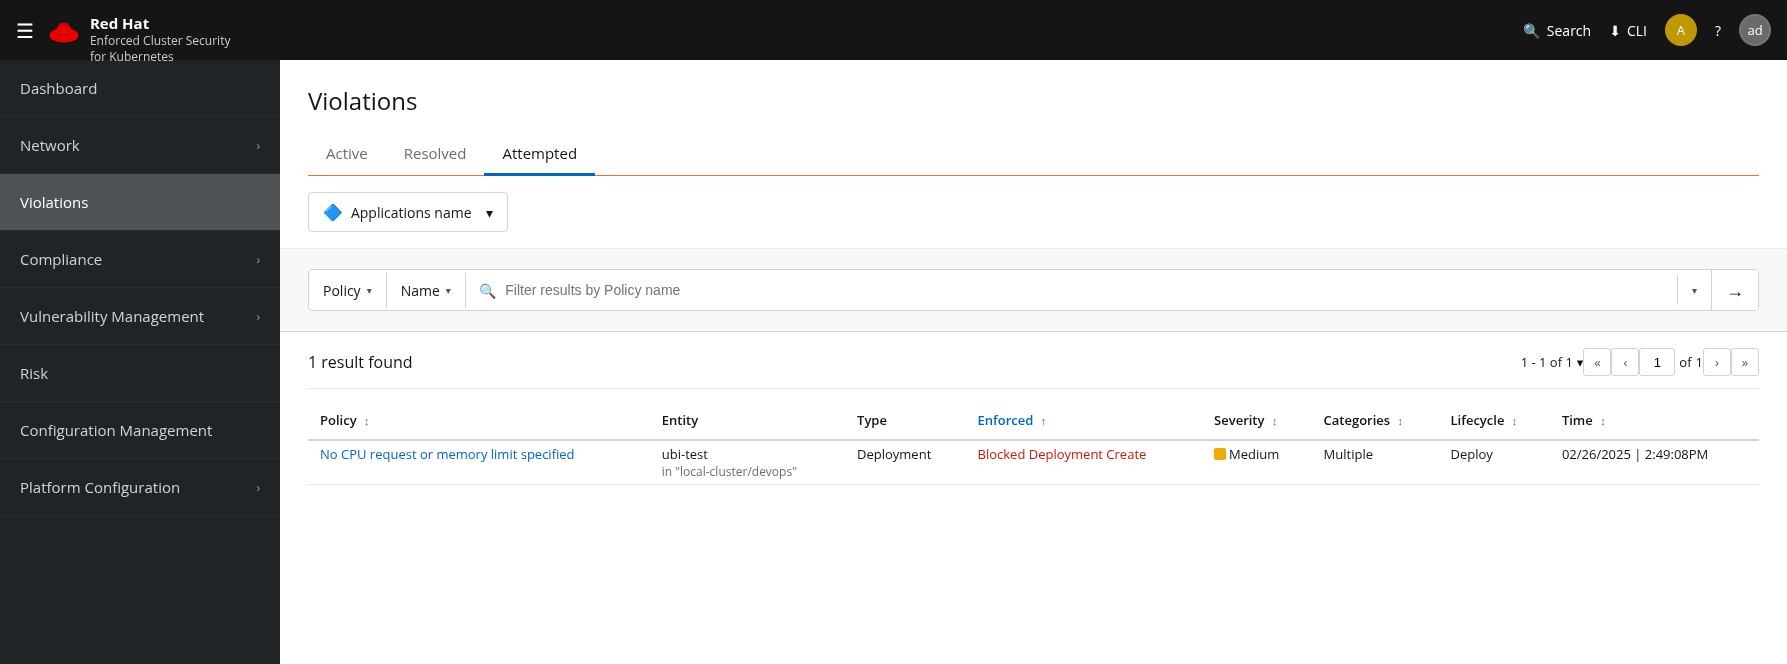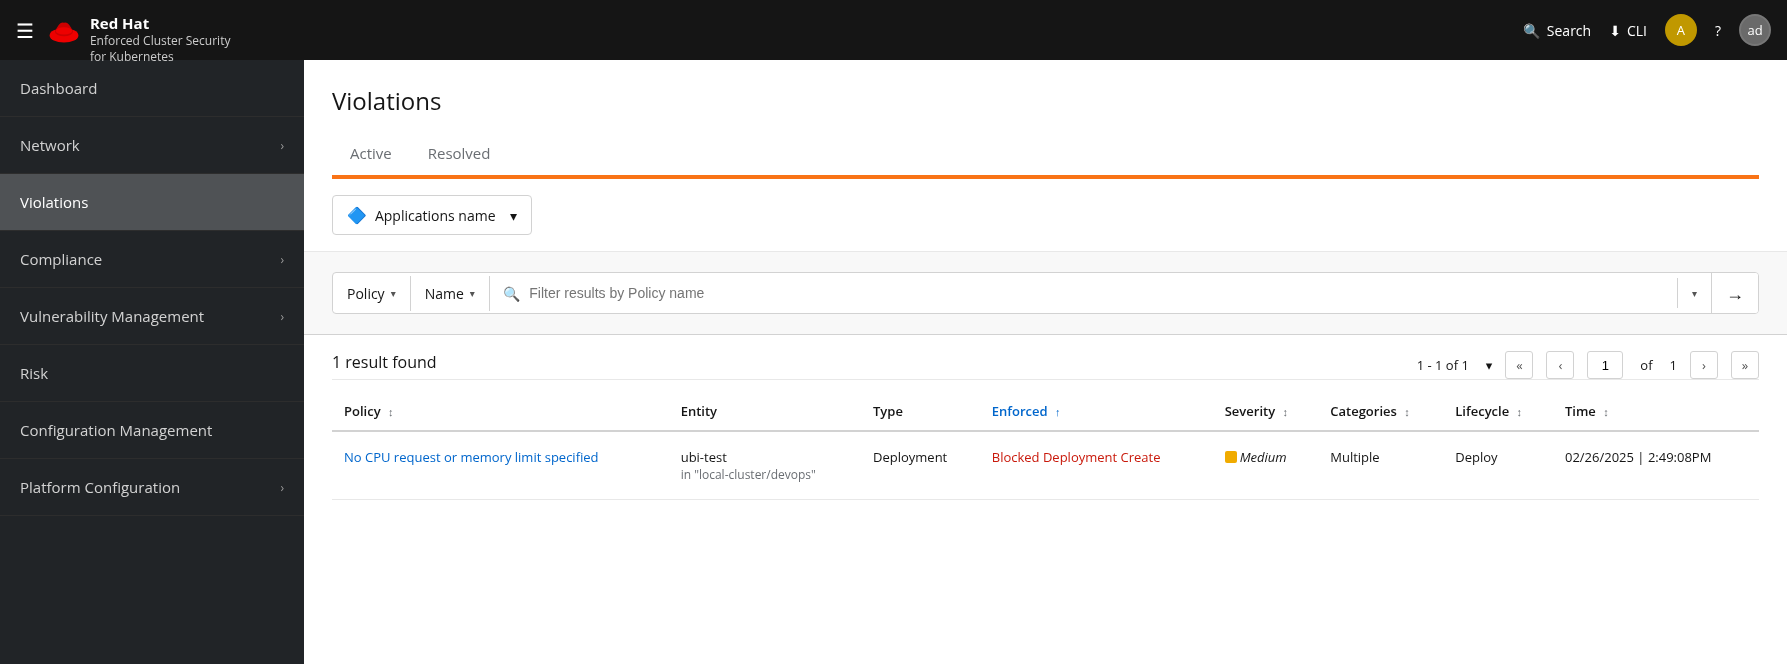--- a/index.html
+++ b/index.html
@@ -78,21 +78,21 @@
 
     
     .main-layout {
       display: flex;
       flex: 1;
       overflow: hidden;
     }
 
     
     .sidebar {
-      width: 304px;
+      width: 280px;
       background: #212427;
       color: #fff;
       flex-shrink: 0;
       overflow-y: auto;
       display: flex;
       flex-direction: column;
     }
     .sidebar-item {
       display: flex;
       align-items: center;
@@ -128,21 +128,21 @@
     .page-title {
       font-size: 24px;
       font-weight: 400;
       color: #151515;
       margin-bottom: 16px;
     }
 
     
     .tabs {
       display: flex;
-      border-bottom: 4px solid #f97316;
+      border-bottom: 1px solid #f97316;
       margin-bottom: 0;
     }
     .tab {
       padding: 10px 18px;
       cursor: pointer;
       font-size: 15px;
       color: #6a6e73;
       border-bottom: 3px solid transparent;
       margin-bottom: -1px;
     }
@@ -245,32 +245,34 @@
     }
 
     
     .results-area {
       padding: 16px 28px 0 28px;
       background: #fff;
       flex: 1;
     }
     .results-header {
       display: flex;
+      align-items: center;
       justify-content: space-between;
       margin-bottom: 12px;
+      padding-bottom: 12px;
       border-bottom: 1px solid #e8e8e8;
     }
     .results-count {
       font-size: 16px;
       color: #151515;
     }
     .pagination {
       display: flex;
       align-items: center;
-      gap: 13px;
+      gap: 0;
       font-size: 13px;
       color: #151515;
     }
     .pagination-range {
       margin-right: 4px;
     }
     .page-btn {
       width: 28px;
       height: 28px;
       display: flex;
@@ -315,21 +317,21 @@
     }
     .violations-table th .sort-icon {
       font-size: 11px;
       color: #6a6e73;
       margin-left: 4px;
     }
     .violations-table th .sort-icon.active {
       color: #0066cc;
     }
     .violations-table td {
-      padding: 16px 12px;
+      padding: 4px 12px;
       font-size: 13px;
       color: #151515;
       border-bottom: 1px solid #e8e8e8;
       vertical-align: top;
     }
     .policy-link {
       color: #0066cc;
       cursor: pointer;
       text-decoration: none;
     }
@@ -341,21 +343,20 @@
       font-size: 12px;
     }
     .enforced-link {
       color: #c9190b;
       cursor: pointer;
     }
     .severity-badge {
       display: flex;
       align-items: center;
       gap: 3px;
-      font-style: italic;
     }
     .severity-dot {
       width: 12px;
       height: 12px;
       border-radius: 2px;
       flex-shrink: 0;
     }
     .severity-medium {
       background: #f0ab00;
     }
@@ -448,20 +449,23 @@
 
     <div class="page-header">
       <h1 class="page-title">Violations</h1>
 
       <div class="tabs">
         <div class="tab">
           <span>Active</span>
         </div>
         <div class="tab">
           <span>Resolved</span>
+        </div>
+        <div class="tab active">
+          <span>Attempted</span>
         </div>
       </div>
     </div>
 
     <div class="view-selector-bar">
       <div class="view-selector">
         <div class="view-selector-left">
           <span class="apps-icon">🔷</span>
           <span>Applications name</span>
         </div>

